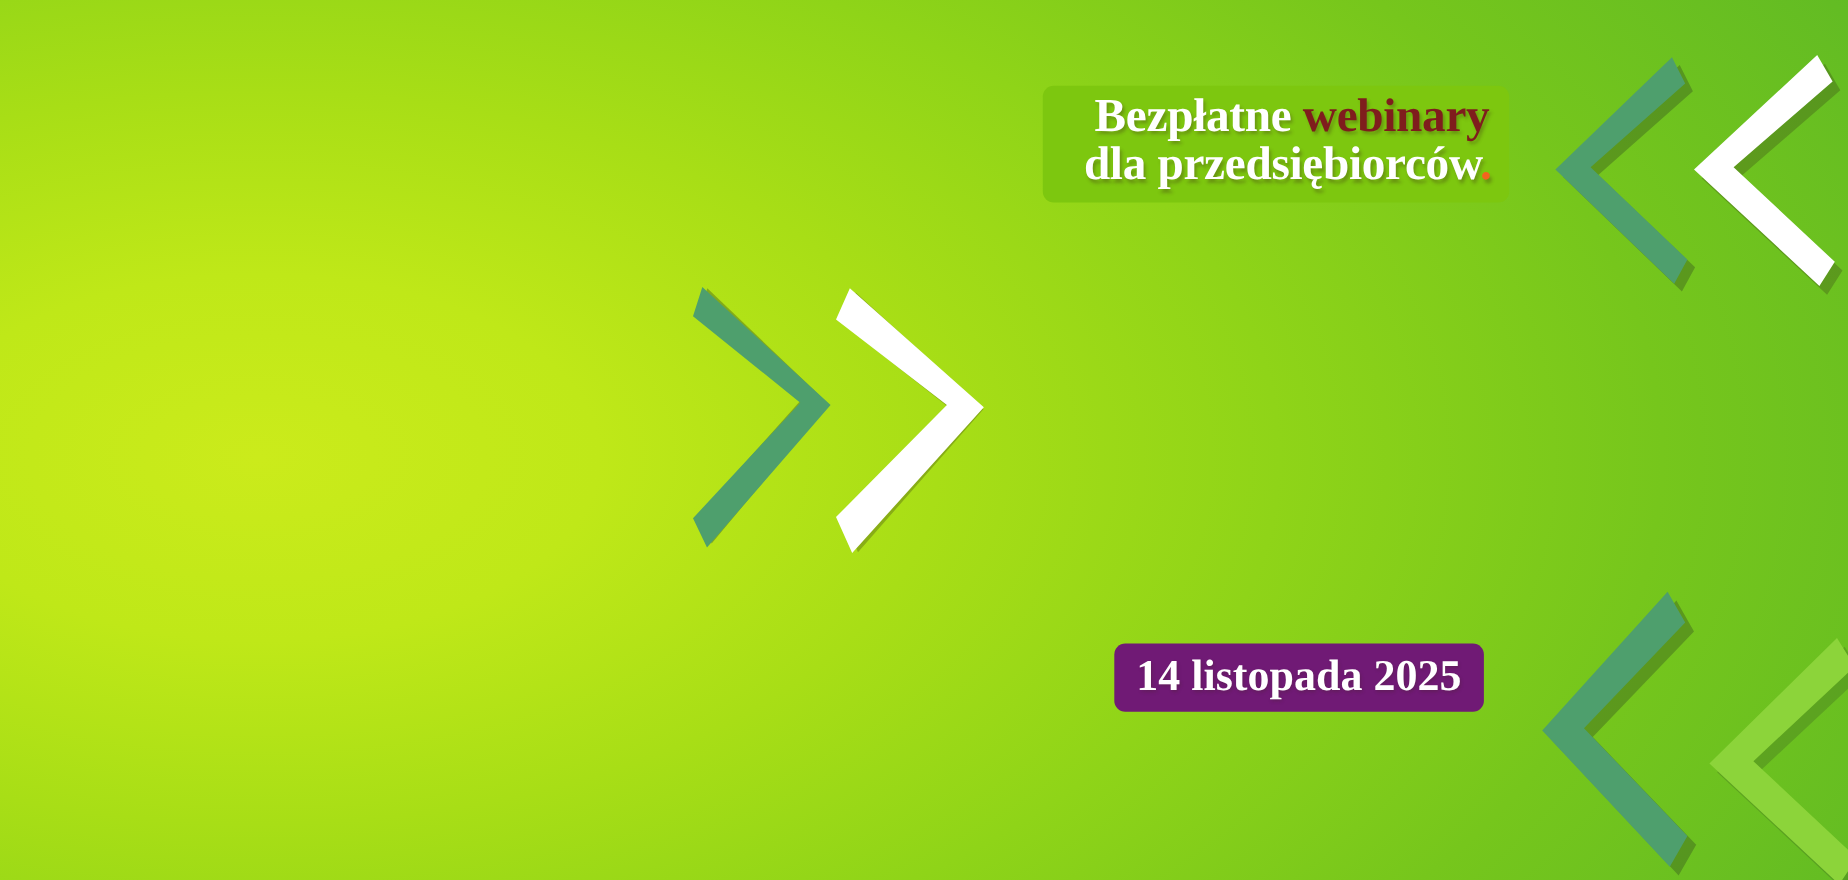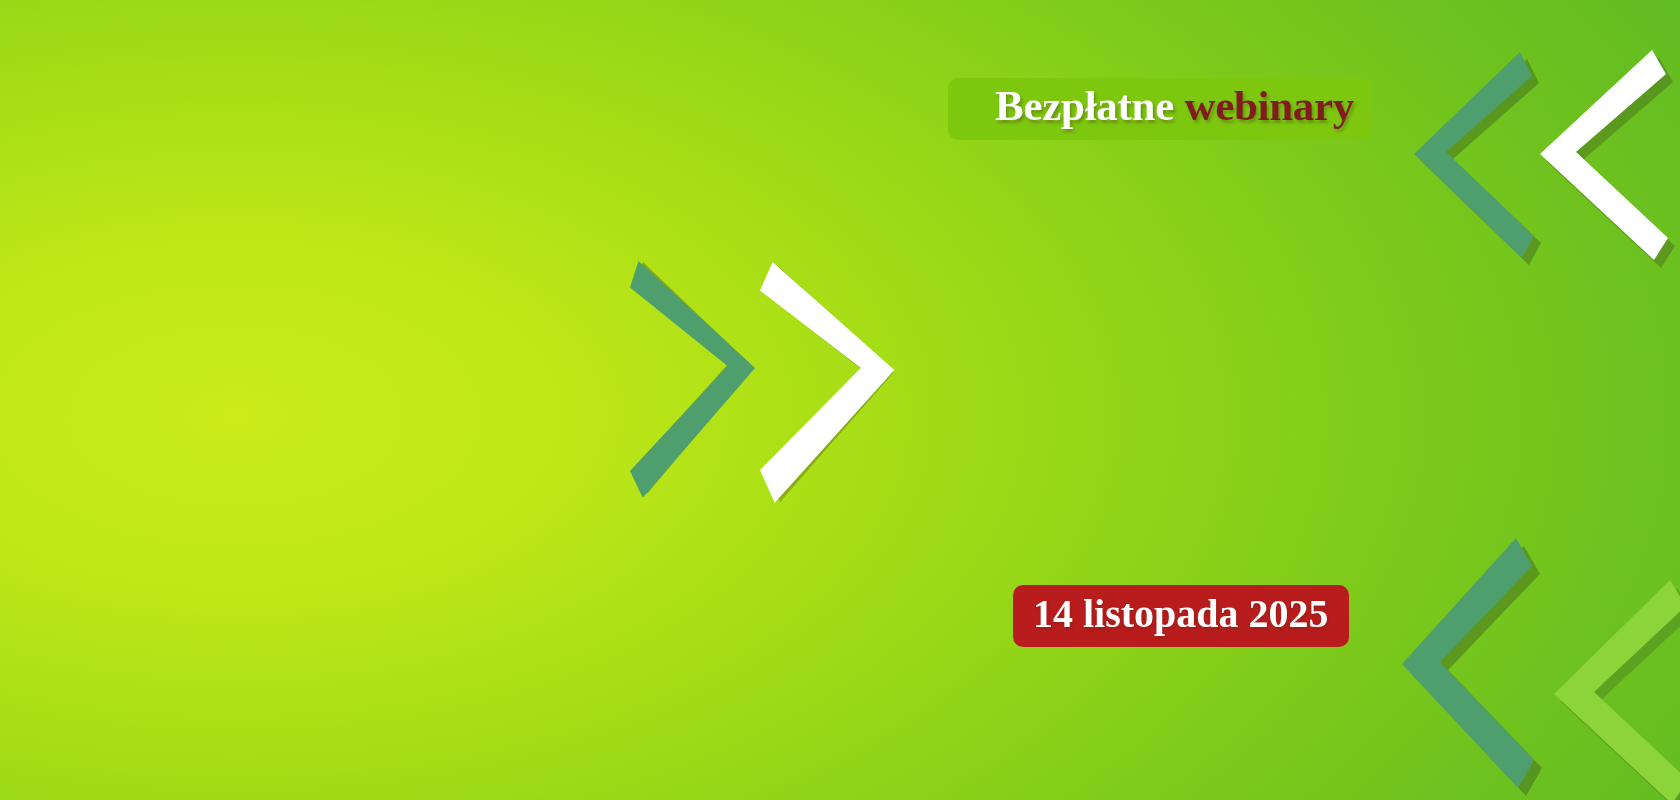--- a/index.html
+++ b/index.html
@@ -146,21 +146,21 @@
     transform-origin:right center;
   }
   .title-bot .bl { display:block; white-space:nowrap; }
   .title-bot .orange { color:#F4941F; }
 
   .badge-date {
     position:absolute;
     left:1013px;
     top:585px;
     padding:9px 20px 13px 20px;
-    background:#b91c1c;
+    background:#701a75;
     border-radius:10px;
     font-family:"Liberation Serif", serif;
     font-weight:bold;
     font-size:40px;
     line-height:1;
     color:#FFFFFF;
     text-shadow:1px 2px 3px rgba(60,40,20,.25);
     white-space:nowrap;
   }
 </style>
@@ -274,18 +274,19 @@
     <svg viewBox="0 0 160 226">
       <g transform="translate(7,8)">
         <path d="M122,0 L138,26 L46,112 L140,200 L124,224 L6,114 Z" fill="rgba(40,60,30,.22)"></path>
       </g>
       <path d="M122,0 L138,26 L46,112 L140,200 L124,224 L6,114 Z" fill="#8CD43A"></path>
     </svg>
   </span>
 
   <div class="badge-top">
     <span class="l1"><span>Bezpłatne</span>&nbsp;<span class="hl">webinary</span></span>
+    <span class="l2"><span>dla przedsiębiorców</span><span class="dot">.</span></span>
   </div>
 
 
   <div class="badge-date">14 listopada 2025</div>
 
 </div>
 
 </body></html>

